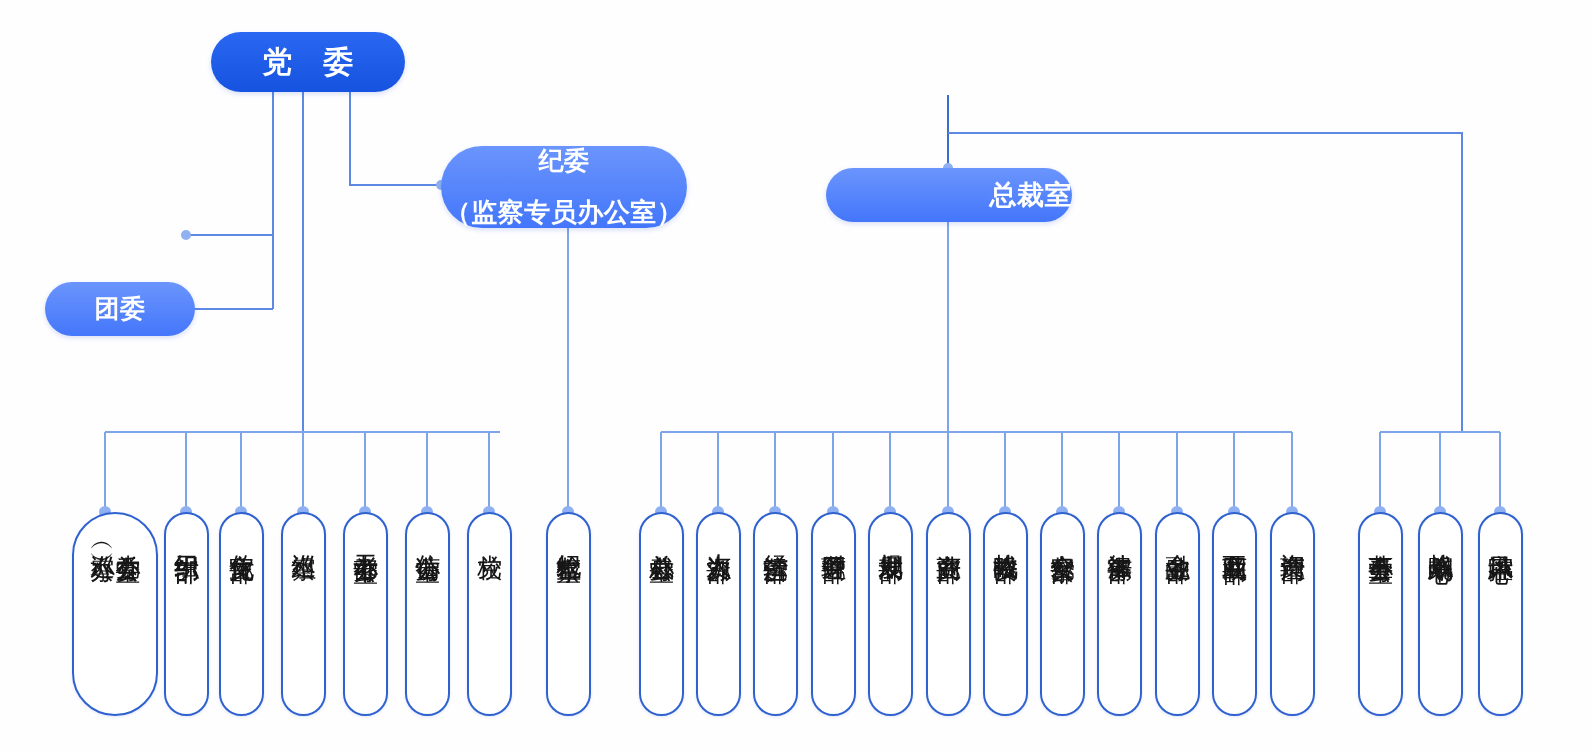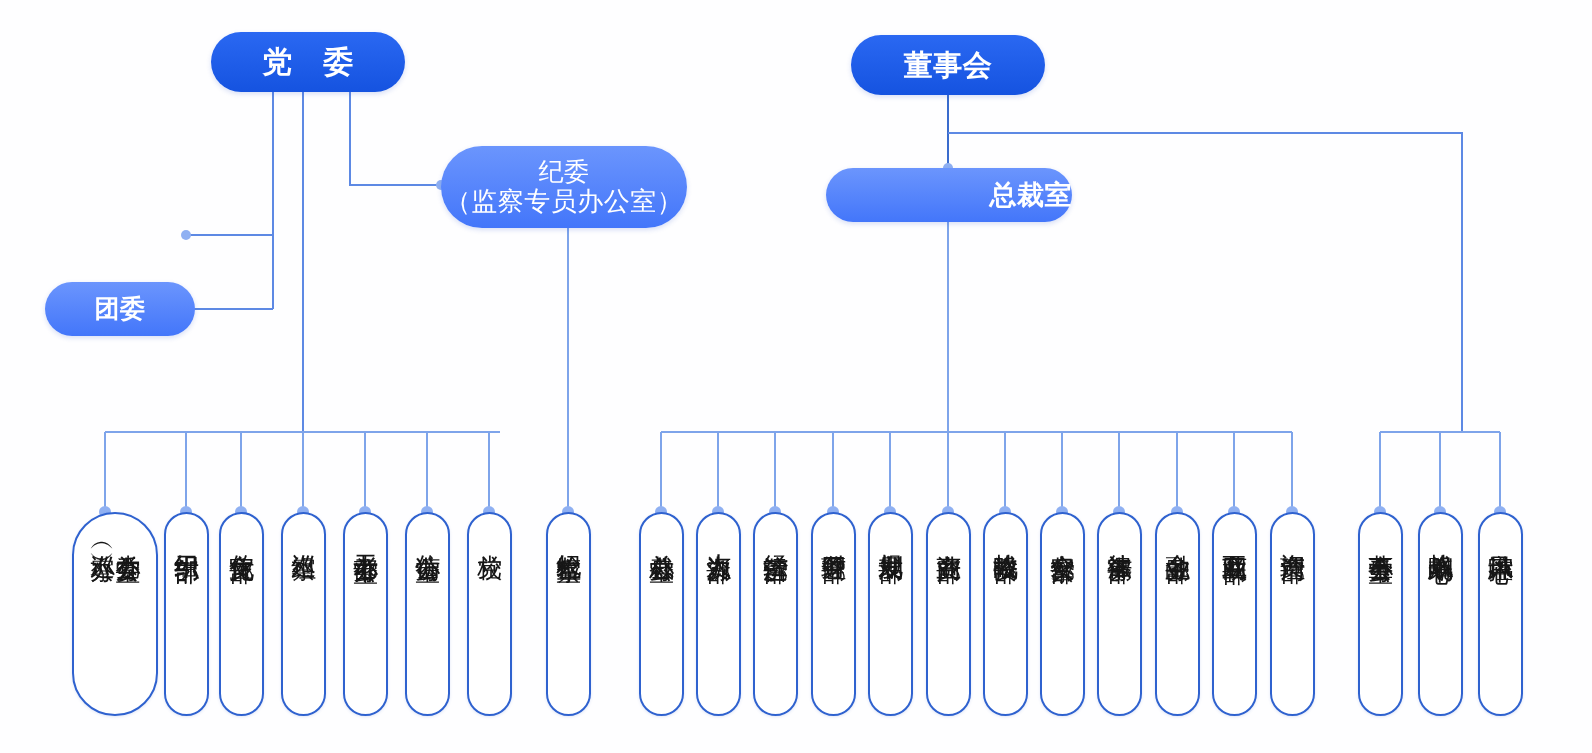--- a/index.html
+++ b/index.html
@@ -160,28 +160,25 @@
 
   <div class="pill dark" style="left:211px;top:32px;width:194px;height:60px;font-size:30px;font-weight:700;">
     <span class="t1">党　委</span>
   </div>
 
 
   <div class="pill light" style="left:45px;top:282px;width:150px;height:54px;font-size:25px;font-weight:700;">
     <span class="t1">团委</span>
   </div>
 
-  <div class="pill light" style="left:441px;top:146px;width:246px;height:82px;flex-direction:column;font-size:23px;font-weight:400;">
+  <div class="pill light" style="left:441px;top:146px;width:246px;height:82px;flex-direction:column;font-size:23px;font-weight:700;justify-content:space-between;">
     <span class="t1" style="font-size:25px;">纪委</span>
     <span class="t2" style="font-size:26px;">（监察专员办公室）</span>
   </div>
 
-  <div class="pill dark" style="left:851px;top:35px;width:194px;height:60px;font-size:29px;font-weight:700;">
-    <span class="t1">董事会</span>
-  </div>
 
   <div class="pill light" style="left:826px;top:168px;width:246px;height:54px;font-size:27px;font-weight:700;justify-content:flex-end;">
     <span class="t1">总裁室</span>
   </div>
 
   <div class="leaf wide" style="left: 72px; top: 512px; width: 86px; height: 204px; align-items: flex-start; justify-content: center;">
 
   <span style="display: flex; flex-direction: row-reverse; justify-content: center;">
         <span class="vtext">党委办公室</span>
         <span class="vtext">（巡察办）</span>

